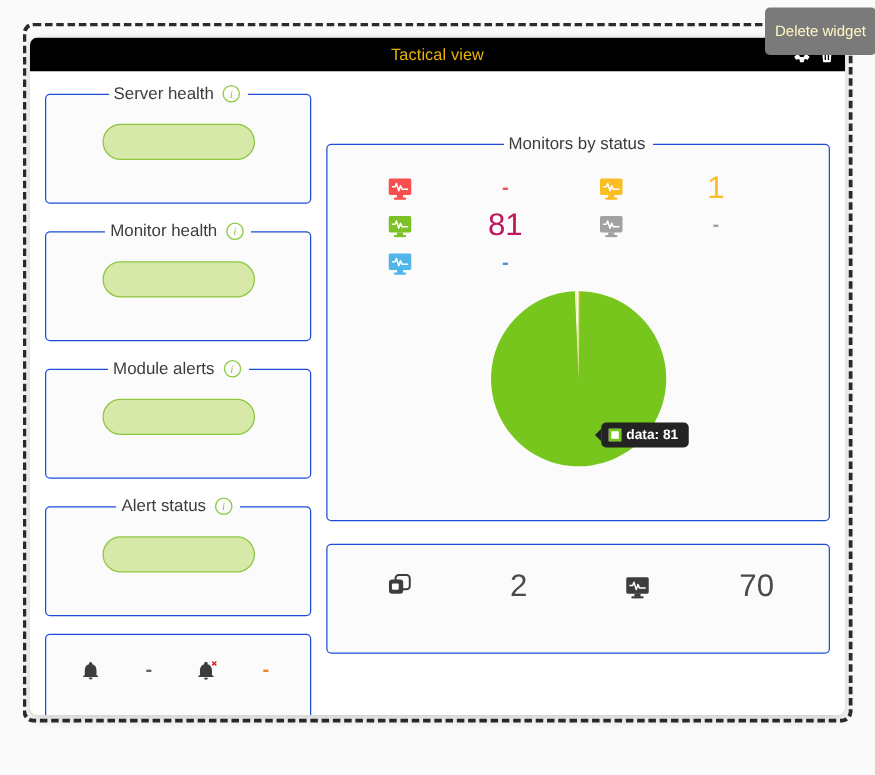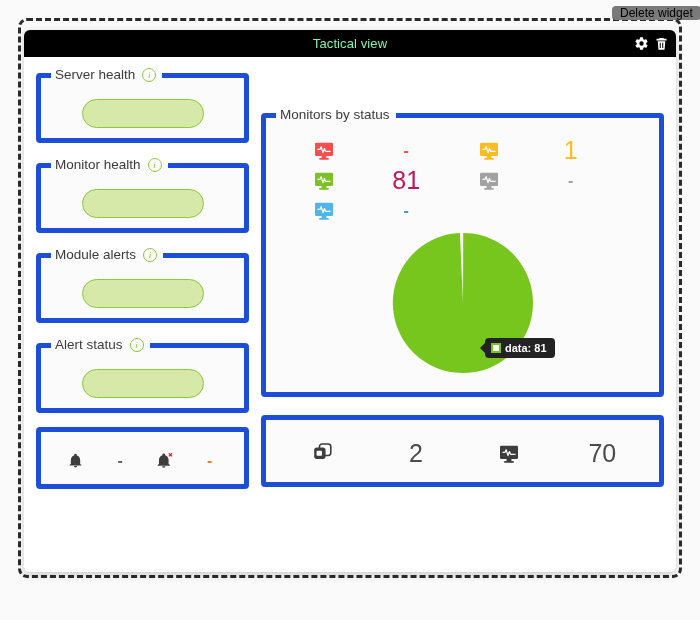--- a/index.html
+++ b/index.html
@@ -35,21 +35,21 @@
   
   #title-bar {
     position: relative;
     height: 27px;
     background: #000000;
     display: flex;
     align-items: center;
     justify-content: center;
   }
   #widget-title {
-    color: #86efac;
+    color: #eab308;
     font-size: 13px;
     letter-spacing: 0.1px;
   }
   #title-actions {
     position: absolute;
     right: 7px; top: 0; bottom: 0;
     display: flex; align-items: center; gap: 5px;
   }
   .title-icon { width: 15px; height: 15px; cursor: pointer; display:block; }
 
@@ -60,25 +60,26 @@
     display: flex;
     gap: 12px;
     height: calc(100% - 27px);
     align-items: flex-start;
   }
   #col-left  { width: 213px; flex: 0 0 213px; }
   #col-right { flex: 1 1 auto; margin-top: 40px; }
 
   
   fieldset {
-    border: 5px solid #1d4ed8;
+    border: 1px solid #1d4ed8;
     border-radius: 4px;
     background: #fbfbfb;
     margin: 0 0 14px 0;
-    padding: 6px 10px 0 10px;
+    padding: 6px 10px 24px 10px;
+    text-align: center;
   }
   legend {
     font-size: 13.5px;
     color: #3c3c3c;
     padding: 0 6px 0 4px;
     display: flex;
     align-items: center;
     gap: 7px;
     line-height: 1.25;
   }
@@ -186,24 +187,24 @@
     justify-items: center;
     height: 56px;
   }
   .total-val { font-size: 25px; color: #4a4a4a; line-height: 1; }
 
   
   #delete-tooltip {
     position: absolute;
     left: 612px; top: 6px;
     background: #7a7a7a;
-    color: #000000;
+    color: #fef9c3;
     font-size: 12px;
     border-radius: 4px;
-    padding: 0 8px;
+    padding: 12px 8px;
     white-space: nowrap;
     z-index: 20;
   }
 </style>
 </head>
 <body>
 
 <div id="drop-zone"></div>
 
 <div id="widget-card">

